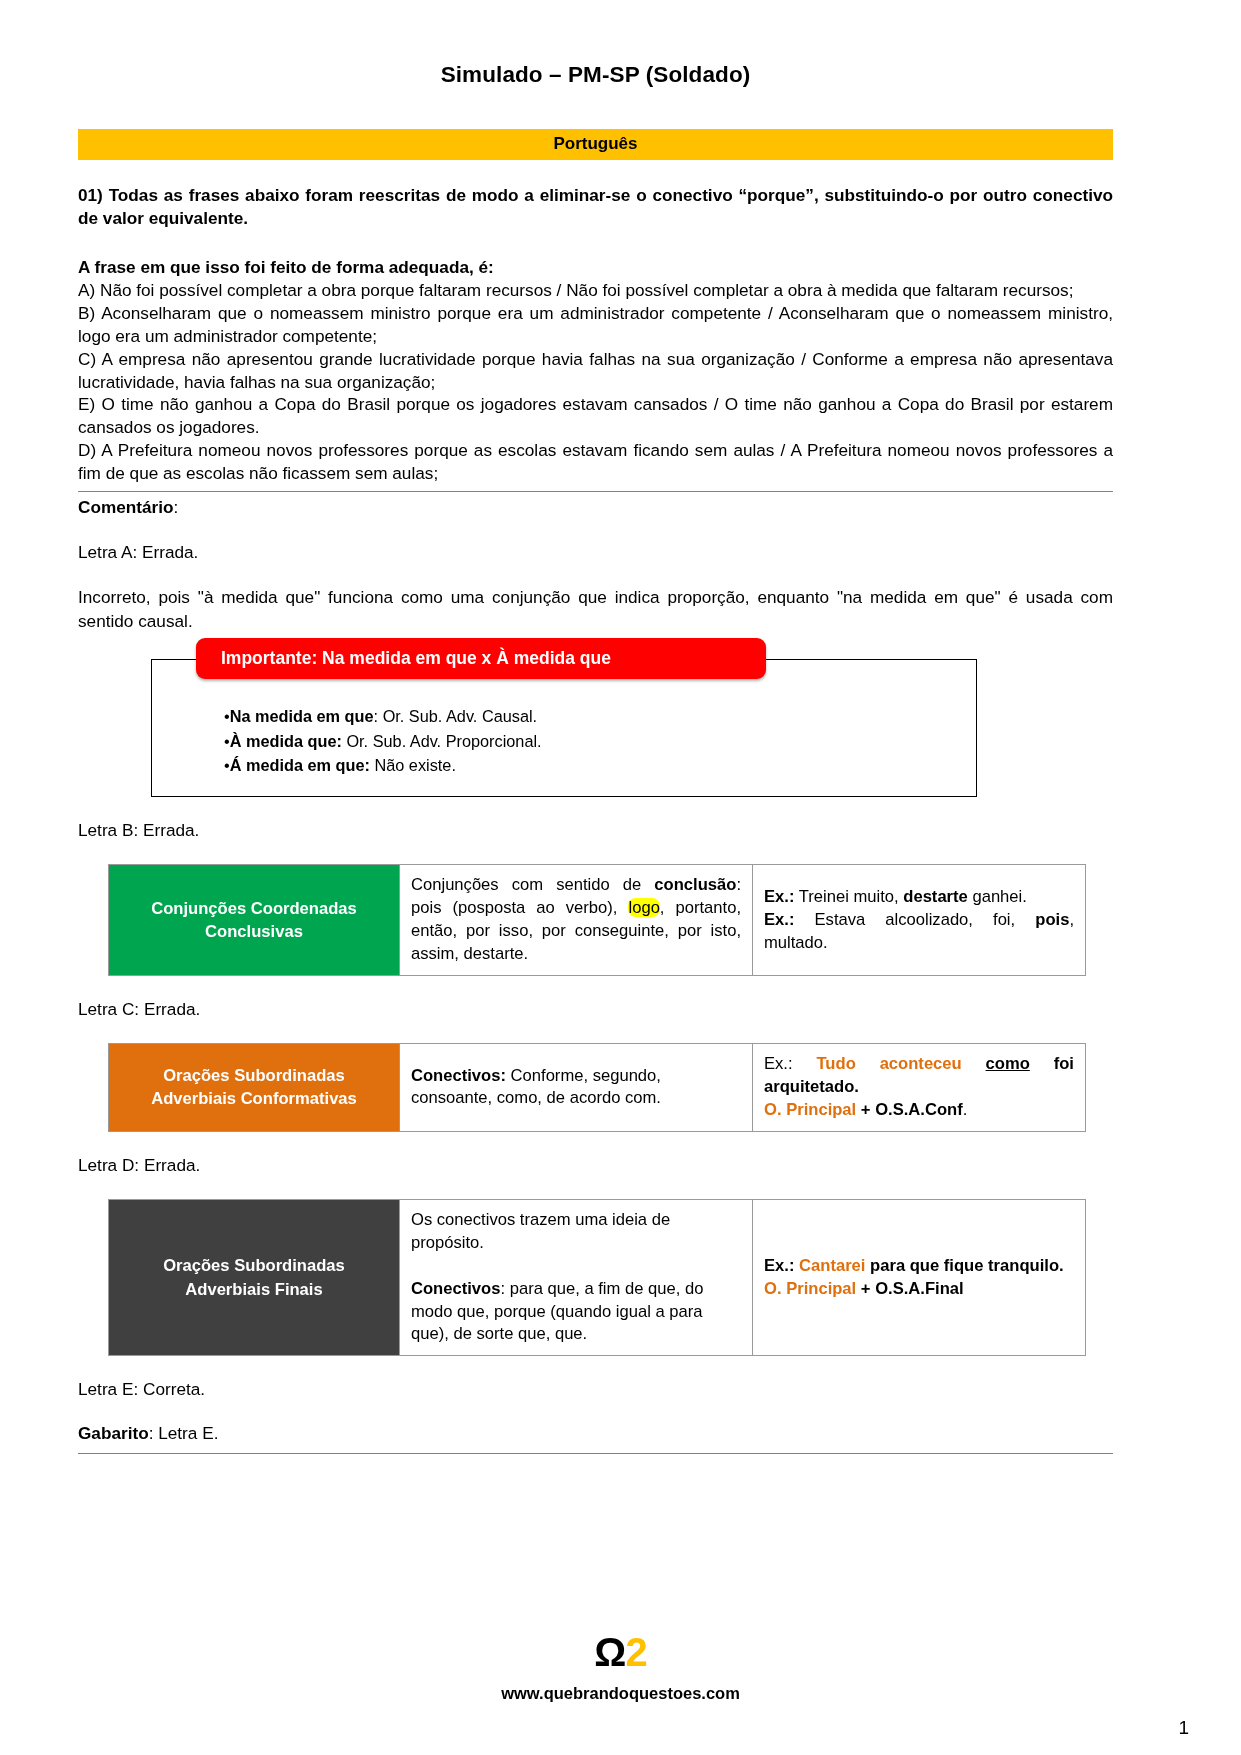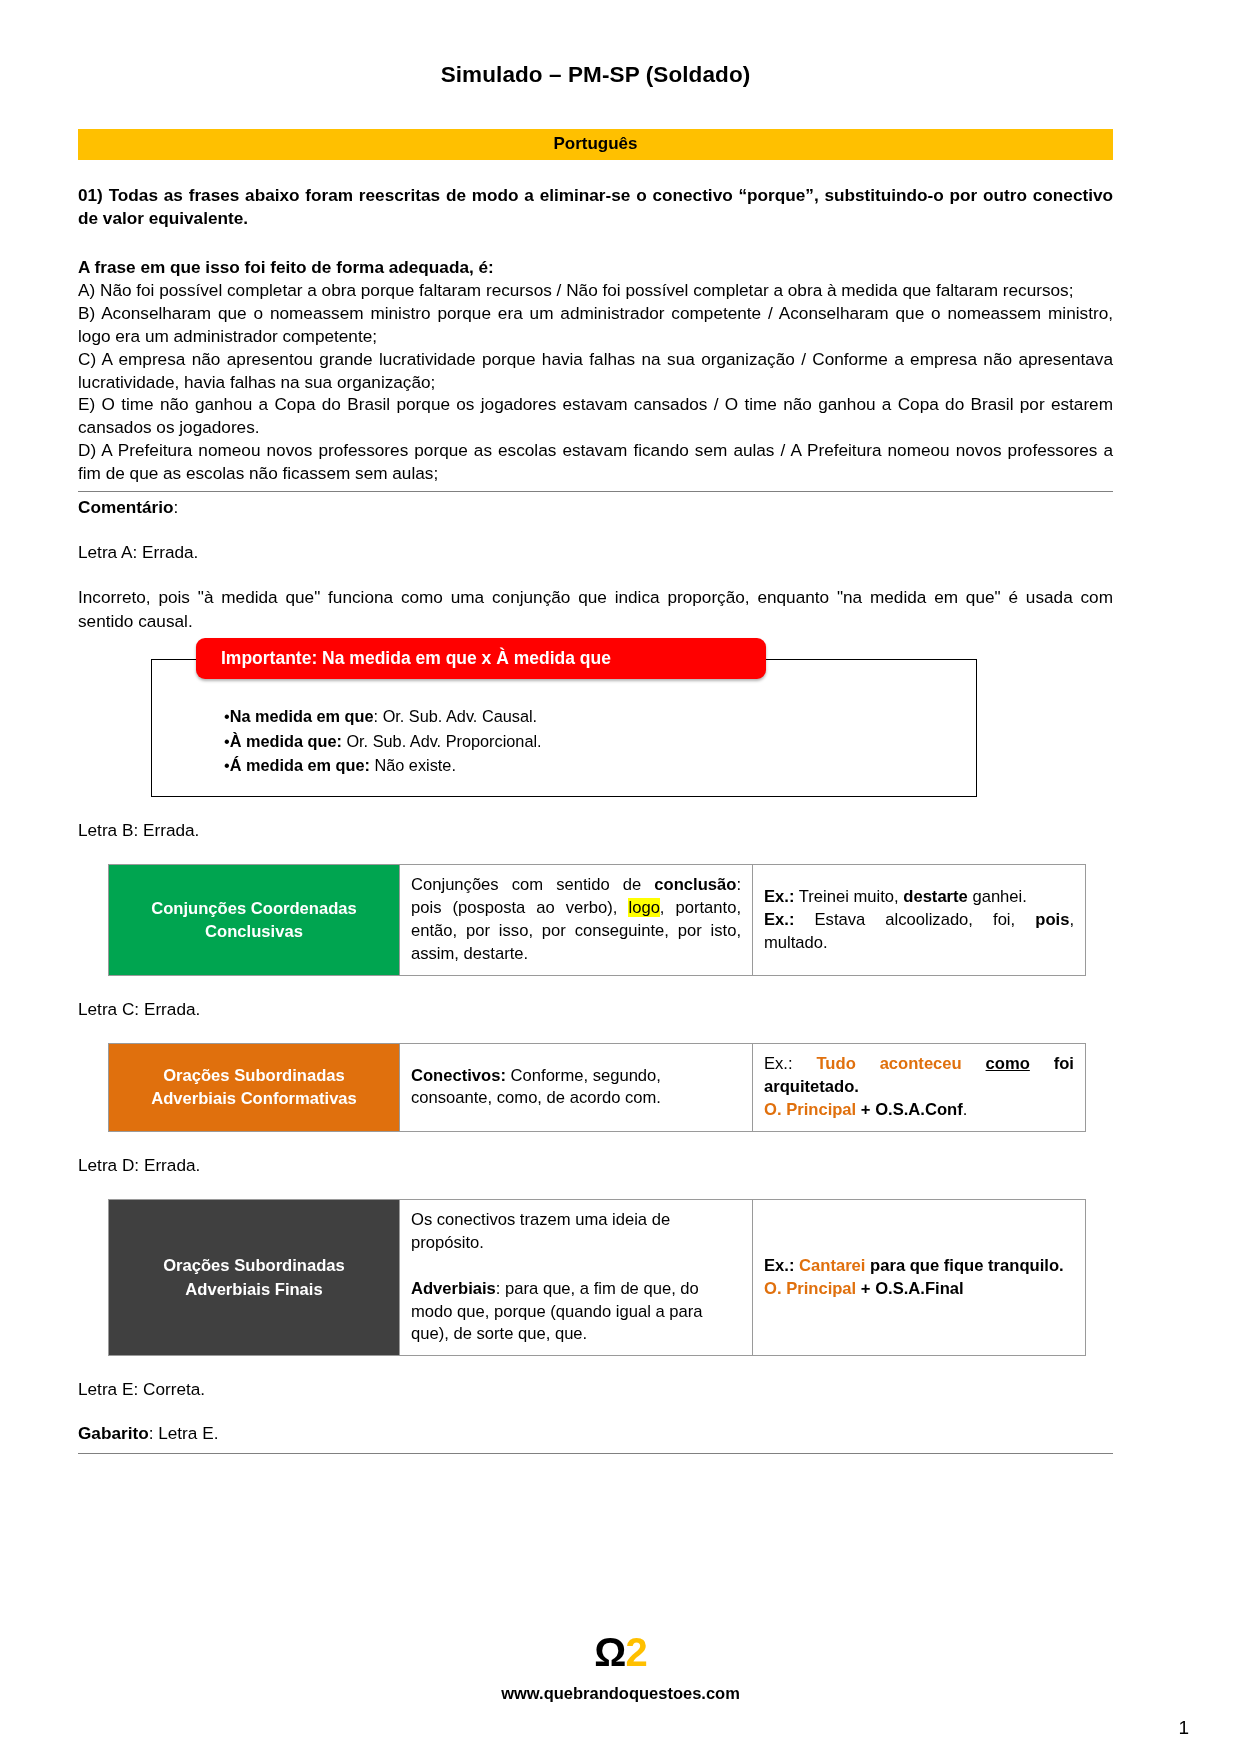--- a/index.html
+++ b/index.html
@@ -156,21 +156,21 @@
     padding: 10px 14px;
     line-height: 1.42;
   }
   td.head.green { background: #00A550; }
   td.head.orange-dark { background: #E0700D; }
   td.head.orange { background: #404040; }
   .col-head { width: 262px; }
   .col-desc { width: 330px; }
   .col-ex   { width: 310px; }
   .just { text-align: justify; text-align-last: left; }
-  .hl { background: #FFFF00; }
+  .hl { background: #FFFF00; border-radius: 8px; }
   .ex-accent { color: #E0700D; font-weight: bold; }
   .under { text-decoration: underline; }
   b { font-weight: bold; }
 
   
   .gabarito {
     font-size: 17.2px;
     line-height: 1.35;
     margin-top: 20px;
   }
@@ -271,21 +271,21 @@
       </tr>
     </tbody>
       </table>
 
     <div class="letter-line">Letra D: Errada.</div>
 
     <table class="ctable">
       <tbody>
           <tr>
         <td class="head orange col-head">Orações Subordinadas Adverbiais Finais</td>
-        <td class="col-desc"><span>Os conectivos trazem uma ideia de propósito.</span><br><br><b>Adverbiais</b><span>: para que, a fim de que, do modo que, porque (quando igual a para que), de sorte que, que.</span></td>
+        <td class="col-desc"><span>Os conectivos trazem uma ideia de propósito.</span><br><br><b>Conectivos</b><span>: para que, a fim de que, do modo que, porque (quando igual a para que), de sorte que, que.</span></td>
         <td class="col-ex just"><b>Ex.: </b><span class="ex-accent">Cantarei</span><b> para que fique tranquilo.</b><br><span class="ex-accent"> O. Principal</span><b> + </b><b>O.S.A.Final</b></td>
       </tr>
     </tbody>
       </table>
 
     <div class="letter-line">Letra E: Correta.</div>
 
     <div class="gabarito"><b>Gabarito</b><span>: Letra E.</span></div>
 
     <hr class="bottom-rule">

